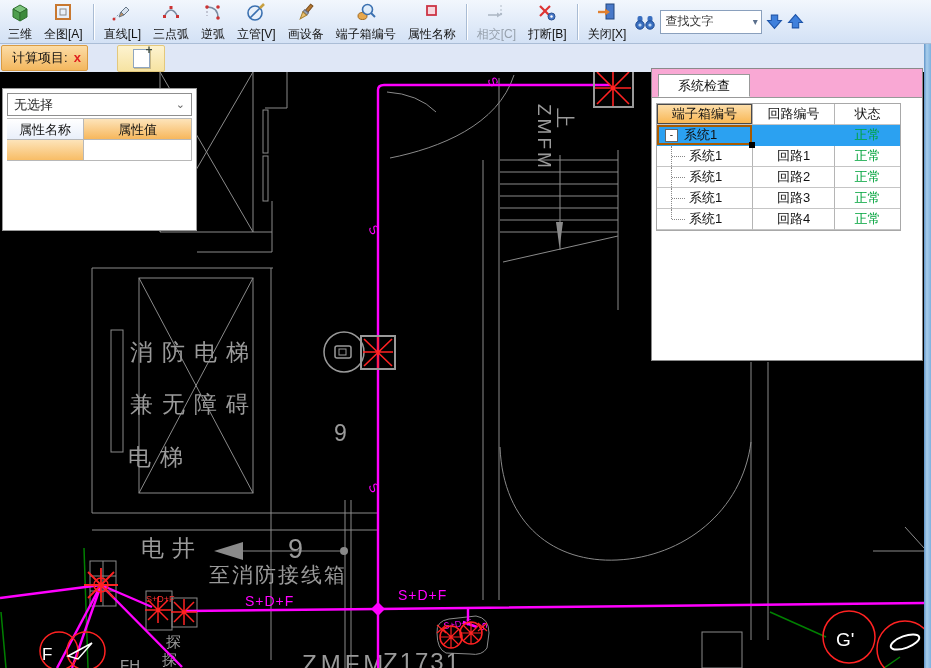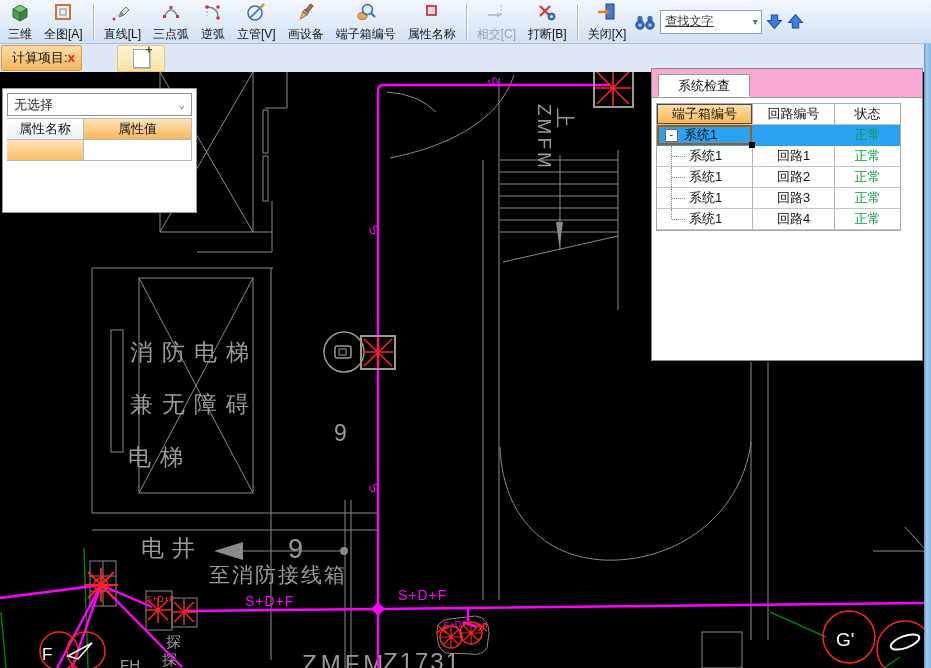--- a/index.html
+++ b/index.html
@@ -11,43 +11,43 @@
     background:linear-gradient(#f2f7fd,#d3e1f5);border-bottom:1px solid #aabdd6;
     display:flex;align-items:center;padding:0 2px;box-sizing:border-box;}
   .tbtn{display:flex;flex-direction:column;align-items:center;justify-content:space-between;
     background:none;border:none;padding:1px 5px;margin:0 1px;cursor:default;height:42px;box-sizing:border-box;}
   .ticon{height:21px;display:flex;align-items:center;}
   .tlabel{font-size:12px;color:#111;white-space:nowrap;line-height:15px;}
   .tbtn.disabled .tlabel{color:#97a1ad;}
   .tsep{width:1px;height:36px;background:#a9bcd4;margin:0 4px;box-shadow:1px 0 0 #fff;}
   .combo{display:flex;align-items:center;background:#fff;border:1px solid #8aa0bd;height:22px;width:100px;margin:0 2px;}
   .combo input{border:none;outline:none;width:80px;font-size:12px;color:#333;padding:0 4px;
-    font-family:"Liberation Sans",sans-serif;background:transparent;text-decoration:underline;}
+    font-family:"Liberation Sans",sans-serif;background:transparent;}
   .combo .chev{width:16px;height:20px;display:flex;align-items:center;justify-content:center;color:#5a6f8c;font-size:10px;}
   .arrbtn{border:none;background:none;padding:1px;margin:0 1px;height:24px;display:flex;align-items:center;}
 
   
   .tabrow{position:absolute;left:0;top:44px;width:924px;height:28px;background:#dfe7f6;}
-  .chip1{position:absolute;left:1px;top:1px;height:24px;padding:0 6px 0 10px;display:flex;align-items:center;
+  .chip1{position:absolute;left:1px;top:1px;height:24px;padding:0 6px 0 10px;display:flex;align-items:center;gap:6px;
     background:linear-gradient(#fcdca6,#f3b75e);border:1px solid #d99c44;border-radius:2px;}
   .chip1 .t{font-size:13px;color:#111;}
   .chip1 .x{color:#e02020;font-weight:bold;font-size:13px;cursor:default;line-height:12px;}
   .chip2{position:absolute;left:117px;top:1px;width:46px;height:25px;
     background:linear-gradient(#fdf3d0,#f6e3a2);border:1px solid #e3c87c;border-radius:2px;
     display:flex;align-items:center;justify-content:center;}
   .noteicon{width:15px;height:17px;background:#fff;border:1px solid #8fa6c0;position:relative;box-shadow:1px 1px 0 #c9b987;}
   .noteicon::after{content:"+";position:absolute;right:-4px;top:-7px;color:#3d4a3d;font-weight:bold;font-size:12px;}
 
   
   .winframe{position:absolute;left:924px;top:44px;width:7px;height:624px;
     background:linear-gradient(90deg,#5f94c8,#a8cdeb 40%,#7fb2e0);}
 
   
-  .palette{position:absolute;left:2px;top:88px;width:195px;height:125px;background:#fff;
-    border:1px solid #9a9a9a;box-sizing:border-box;font-family:Liberation Mono, monospace;}
+  .palette{position:absolute;left:2px;top:88px;width:195px;height:143px;background:#fff;
+    border:1px solid #9a9a9a;box-sizing:border-box;}
   .pdrop{margin:4px 4px 2px 4px;height:23px;border:1px solid #8f8f8f;background:#fff;
     display:flex;align-items:center;justify-content:space-between;padding:0 6px;box-sizing:border-box;}
   .pdrop .v{font-size:13px;color:#222;}
   .pdrop .chev{color:#666;font-size:11px;}
   .ptable{margin:2px 4px 0 4px;border-top:1px solid #bbb;}
   .prow{display:grid;grid-template-columns:77px 1fr;height:21px;line-height:21px;}
   .pcell{border-right:1px solid #b8b8b8;border-bottom:1px solid #b8b8b8;font-size:13px;text-align:center;color:#111;overflow:hidden;}
   .ph1{background:linear-gradient(#ffffff,#e9effa);}
   .ph2{background:linear-gradient(#fde4ba,#f7b75c);}
   .pc-orange{background:linear-gradient(#fde4ba,#f8bd66);}

